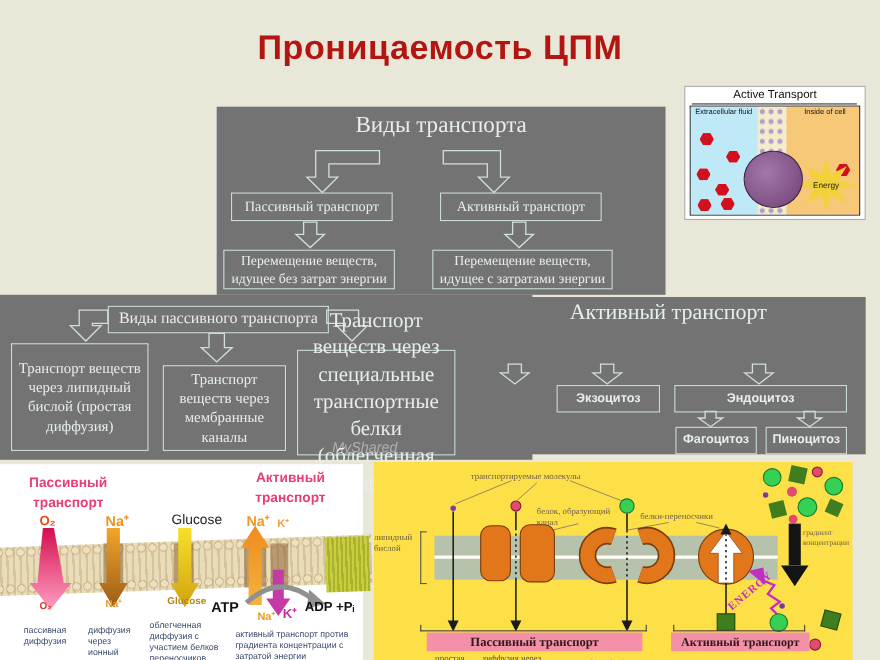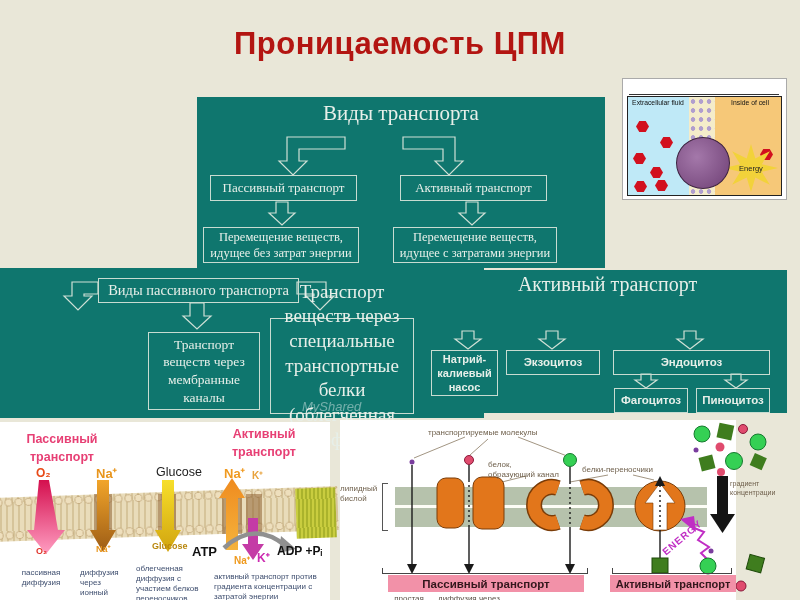--- a/index.html
+++ b/index.html
@@ -1,19 +1,19 @@
 <!DOCTYPE html>
 <html><head>
 <meta charset="utf-8">
 <style>
   html,body{margin:0;padding:0;}
   .slide{position:relative;width:800px;height:600px;background:#e9e7d8;overflow:hidden;
          font-family:"Liberation Sans",sans-serif;}
   .abs{position:absolute;}
-  .panel{position:absolute;background:#0f766e;}
+  .panel{position:absolute;background:#737373;}
   .tealbox{position:absolute;border:1px solid #c8dcd1;color:#e7efe9;display:flex;align-items:center;
            justify-content:center;text-align:center;font-family:"Liberation Serif",serif;line-height:1.3;}
   .sansbox{font-family:"Liberation Sans",sans-serif;font-weight:bold;}
   .slide-title{position:absolute;left:0;top:26px;width:800px;text-align:center;font-size:31px;
                font-weight:bold;color:#b31511;letter-spacing:.5px;}
   .chart-title{position:absolute;width:100%;text-align:center;color:#e7efe9;
                font-family:"Liberation Serif",serif;}
   .wm{position:absolute;color:rgba(255,255,255,.42);font-size:13px;font-style:italic;}
   
   .p2{position:absolute;left:622px;top:78px;width:163px;height:120px;background:#fff;border:1px solid #aaa;}
@@ -39,21 +39,21 @@
   .membrane5{position:absolute;left:-6px;top:70px;width:344px;height:44px;transform:rotate(-2deg);
      background:
        radial-gradient(circle 4px at 5px 5px,#eedfbd 3px,#bfa478 3.3px,transparent 4.4px) 0 0/10px 11px repeat-x,
        radial-gradient(circle 4px at 5px 5px,#eedfbd 3px,#bfa478 3.3px,transparent 4.4px) 0 33px/10px 11px repeat-x,
        repeating-linear-gradient(90deg,#d6c49a 0 2px,#e9dcba 2px 6px);}
   .m-edge{position:absolute;top:66px;left:296px;width:40px;height:50px;transform:rotate(-2deg);
      background:repeating-linear-gradient(90deg,#c9cd3f 0 2px,#aab32c 2px 4px);}
   .chan5{position:absolute;top:72px;height:40px;background:rgba(136,88,40,.5);}
   .cap5{position:absolute;font-size:8px;color:#3d4d6e;line-height:1.25;}
   
-  .p6{position:absolute;left:340px;top:420px;width:396px;height:180px;background:#ffffff;}
+  .p6{position:absolute;left:340px;top:420px;width:435px;height:180px;background:#fde047;font-family:Liberation Serif, serif;}
   .lab6{position:absolute;font-size:8px;color:#6e5f4b;line-height:1.25;}
   .cap6{position:absolute;font-size:8px;color:#5a5248;line-height:1.25;text-align:center;margin-top:44px;}
   .brk{position:absolute;height:5px;border-left:1px solid #444;border-right:1px solid #444;border-bottom:1px solid #444;}
   .brk-l{position:absolute;width:5px;border-left:1px solid #555;border-top:1px solid #555;border-bottom:1px solid #555;}
   .pink{position:absolute;height:17px;background:#f291a8;color:#33171c;font-weight:bold;
         display:flex;align-items:center;justify-content:center;}
   .energy6{position:absolute;left:318px;top:112px;color:#c02ec4;font-weight:bold;font-size:10px;
            letter-spacing:1px;transform:rotate(-40deg);}
 </style>
 </head>
@@ -73,20 +73,21 @@
         <path d="M 269,105 L 269,116 L 262,116 L 275,128 L 288,116 L 281,116 L 281,105 Z"></path>
       </g>
     </svg>
     <div class="tealbox" style="left:13px;top:78px;width:145px;height:24px;font-size:13px;">Пассивный транспорт</div>
     <div class="tealbox" style="left:203px;top:78px;width:145px;height:24px;font-size:13px;">Активный транспорт</div>
     <div class="tealbox" style="left:196px;top:130px;width:162px;height:34px;font-size:12.5px;">Перемещение веществ, идущее с затратами энергии</div>
     <div class="tealbox" style="left:6px;top:130px;width:154px;height:34px;font-size:12.5px;">Перемещение веществ, идущее без затрат энергии</div>
   </div>
 
   <div class="p2">
+    <div class="p2-title">Active Transport</div>
     <div class="p2-uline"></div>
     <div class="p2-box">
       <div class="p2-left">
         <div class="p2-lbl" style="left:1px;top:2px;width:58px;">Extracellular fluid</div>
         <div class="hex" style="left:8px;top:24px;"></div>
         <div class="hex" style="left:32px;top:40px;"></div>
         <div class="hex" style="left:5px;top:56px;"></div>
         <div class="hex" style="left:22px;top:70px;"></div>
         <div class="hex" style="left:6px;top:84px;"></div>
         <div class="hex" style="left:27px;top:83px;"></div>
@@ -105,37 +106,37 @@
 
   <div class="panel" style="left:0;top:268px;width:484px;height:150px;">
     <svg class="abs" style="left:0;top:0" width="418" height="150">
       <g fill="none" stroke="#cfe0d6" stroke-width="1.2">
         <path d="M 98,14 L 72,14 L 72,28 L 64,28 L 78,42 L 92,28 L 84,28 L 84,26 L 98,26 Z"></path>
         <path d="M 297,14 L 326,14 L 326,28 L 334,28 L 320,42 L 306,28 L 314,28 L 314,26 L 297,26 Z"></path>
         <path d="M 190,35 L 190,48 L 183,48 L 197,61 L 211,48 L 204,48 L 204,35 Z"></path>
       </g>
     </svg>
     <div class="tealbox" style="left:98px;top:10px;width:199px;height:23px;font-size:14.5px;">Виды пассивного транспорта</div>
+    <div class="tealbox" style="left:10px;top:44px;width:123px;height:96px;font-size:13.5px;">Транспорт веществ через липидный бислой (простая диффузия)</div>
     <div class="tealbox" style="left:148px;top:64px;width:110px;height:76px;font-size:13.5px;">Транспорт веществ через мембранные каналы</div>
     <div class="tealbox" style="left:270px;top:50px;width:142px;height:94px;font-size:19px;">Транспорт веществ через специальные транспортные белки (облегченная диффузия)</div>
     <div class="wm" style="left:302px;top:131px;">MyShared</div>
   </div>
 
   <div class="panel" style="left:428px;top:270px;width:359px;height:143px;">
     <div class="chart-title" style="top:3px;font-size:20px;">Активный  транспорт</div>
     <svg class="abs" style="left:0;top:0" width="359" height="143">
       <g fill="none" stroke="#cfe0d6" stroke-width="1.2">
         <path d="M 34,61 L 34,69 L 27,69 L 40,79 L 53,69 L 46,69 L 46,61 Z"></path>
         <path d="M 118,61 L 118,69 L 111,69 L 124,79 L 137,69 L 130,69 L 130,61 Z"></path>
         <path d="M 256,61 L 256,69 L 249,69 L 262,79 L 275,69 L 268,69 L 268,61 Z"></path>
         <path d="M 213,104 L 213,110 L 207,110 L 218,118 L 229,110 L 223,110 L 223,104 Z"></path>
         <path d="M 303,104 L 303,110 L 297,110 L 308,118 L 319,110 L 313,110 L 313,104 Z"></path>
       </g>
     </svg>
-    <div class="tealbox sansbox" style="left:3px;top:80px;width:65px;height:44px;font-size:11px;">Натрий-калиевый насос</div>
     <div class="tealbox sansbox" style="left:78px;top:80px;width:92px;height:23px;font-size:11.5px;">Экзоцитоз</div>
     <div class="tealbox sansbox" style="left:185px;top:80px;width:155px;height:23px;font-size:11.5px;">Эндоцитоз</div>
     <div class="tealbox sansbox" style="left:186px;top:118px;width:72px;height:23px;font-size:11.5px;">Фагоцитоз</div>
     <div class="tealbox sansbox" style="left:268px;top:118px;width:72px;height:23px;font-size:11.5px;">Пиноцитоз</div>
   </div>
 
   <div class="p5">
     <div class="ttl" style="left:26px;top:8px;">Пассивный транспорт</div>
     <div class="ttl" style="left:228px;top:3px;">Активный транспорт</div>
 

